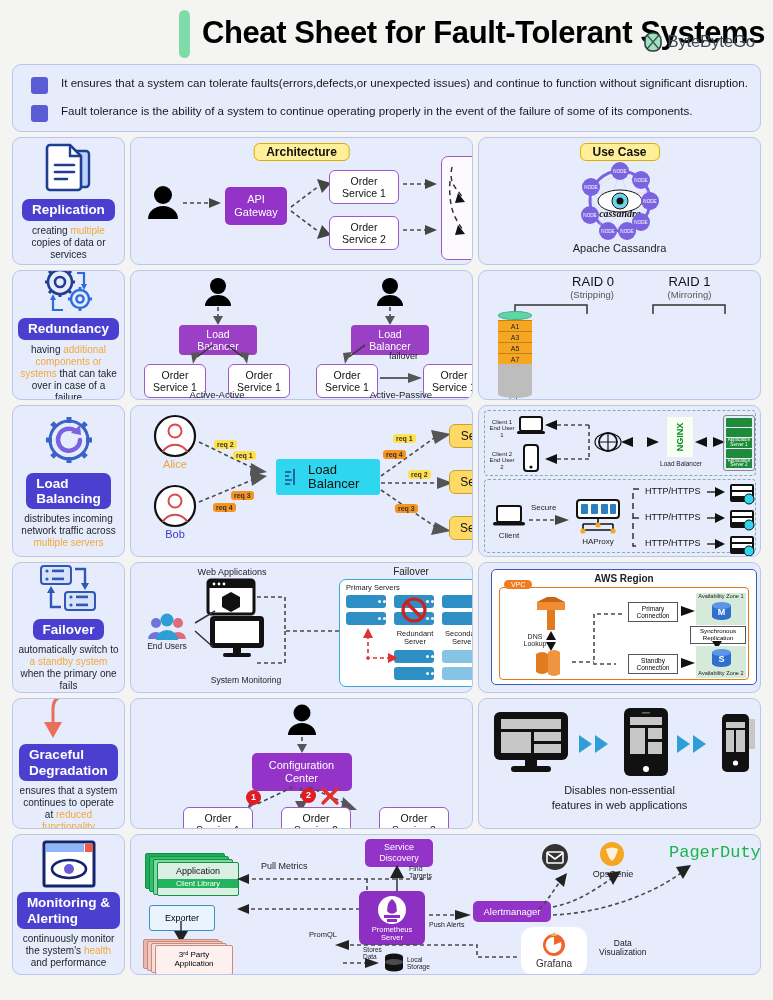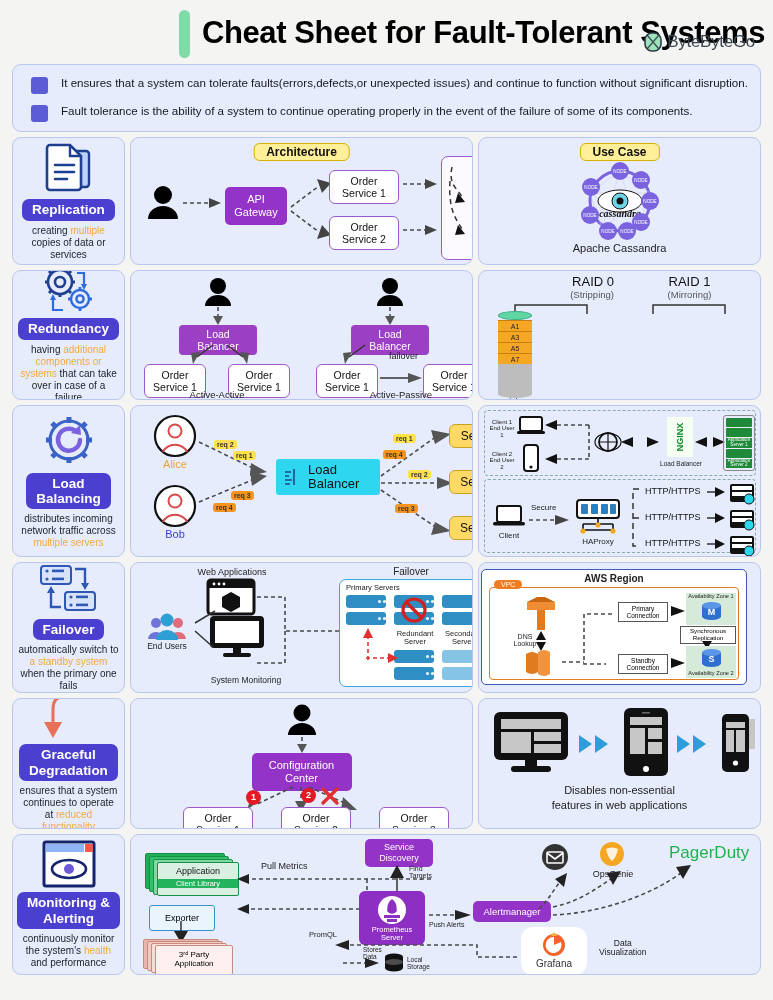--- a/index.html
+++ b/index.html
@@ -30,21 +30,21 @@
   .intro-txt { font-size:11.6px; color:#15181d; line-height:1.35;}
 
   
   .row { display:flex; gap:5px; margin: 0 4px 5px 4px; }
   .cell { border:1px solid #b9c6ee; border-radius:9px; background:#e7ecfc; position:relative; overflow:hidden;}
   .c-label { width:113px; flex:0 0 113px; display:flex; flex-direction:column; align-items:center; justify-content:center; padding:4px 2px;}
   .c-mid   { flex:1 1 auto; }
   .c-right { width:283px; flex:0 0 283px;}
 
   .lbl-pill { background:#4b3fcf; color:#fff; font-size:13.5px; font-weight:bold; border-radius:7px;
-              padding:3px 10px; text-align:center; line-height:1.12; margin-top:4px;}
+              padding:3px 10px; text-align:left; line-height:1.12; margin-top:4px;}
   .lbl-desc { font-size:10px; color:#1b2027; text-align:center; line-height:1.2; margin-top:4px; padding:0 3px;}
   .hl { color:#f2a93b; }
 
   .tagchip { background:#ffef99; border:1.6px solid #d6b100; border-radius:6px; color:#111;
              font-size:12px; font-weight:bold; padding:1px 12px; display:inline-block;}
 
   
   .svcbox { background:#fff; border:1.5px solid #9b59c9; border-radius:6px; font-size:10.5px;
             color:#111; text-align:center; line-height:1.15; padding:4px 6px;}
   .purpbox { background:#9b3fc4; color:#fff; font-size:10.5px; text-align:center; border-radius:4px;
@@ -632,21 +632,21 @@
         <svg class="abs" style="left:20px; top:46px" width="40" height="38">
           <path class="dashr" d="M8 34 L8 8"></path>
             <path d="M3 12 L8 2 L13 12 z" fill="#e03030"></path>
           <path class="dashr" d="M6 32 L28 32"></path>
             <path d="M28 27 L38 32 L28 37 z" fill="#e03030"></path>
         </svg>
       </div>
     </div>
 
     <div class="cell c-right">
-      <div class="abs" style="left:2px; top:6px; width:266px; height:116px; border:1.6px solid #3b5bb5; border-radius:5px; background:#fff;">
+      <div class="abs" style="left:12px; top:6px; width:266px; height:116px; border:1.6px solid #3b5bb5; border-radius:5px; background:#fff;">
         <div class="abs center-x cap" style="top:3px; font-size:10px; font-weight:bold">AWS Region</div>
         <div class="abs" style="left:7px; top:17px; width:250px; height:93px; border:1.4px solid #e07b1f; border-radius:4px;">
           <div class="abs" style="left:4px; top:-8px; background:#f07c22; color:#fff; font-size:7px; border-radius:7px; padding:1px 7px;">VPC</div>
           <svg class="abs" style="left:34px; top:6px" width="34" height="38" viewBox="0 0 34 38">
             <rect x="13" y="4" width="8" height="32" fill="#e07b1f"></rect>
               <rect x="3" y="8" width="28" height="8" fill="#f08c33"></rect>
             <path d="M3 8 l10 -5 l8 0 l10 5 z" fill="#c96612"></path>
           </svg>
           <div class="abs cap-xs" style="left:8px; top:45px; width:54px; font-size:7px; white-space:pre-line">DNS
 Lookup</div>
@@ -888,21 +888,21 @@
         <rect x="6" y="9" width="16" height="11" rx="1" fill="none" stroke="#fff" stroke-width="1.6"></rect>
         <path d="M6 10 L14 16 L22 10" fill="none" stroke="#fff" stroke-width="1.6"></path>
       </svg>
 
       <svg class="abs" style="left:468px; top:6px" width="26" height="26" viewBox="0 0 26 26">
         <circle cx="13" cy="13" r="12" fill="#f5a623"></circle>
         <path d="M7 8 q6 -3 12 0 q-2 9 -6 12 q-4 -3 -6 -12 z" fill="#fff" opacity="0.85"></path>
       </svg>
       <div class="abs cap" style="left:452px; top:34px; width:60px; font-size:9px">OpsGenie</div>
 
-      <div class="abs" style="left:538px; top:8px; font-size:17px; color:#1eb34e; font-family:Liberation Sans, sans-serif;">PagerDuty</div>
+      <div class="abs" style="left:538px; top:8px; font-size:17px; color:#1eb34e; font-family:Liberation Mono, monospace;">PagerDuty</div>
 
       <svg class="abs" style="left:340px; top:14px" width="250" height="64">
         <path class="dash" d="M68 60 C78 50 82 42 88 34"></path>
           <path d="M84 30 L96 24 L93 38 z" fill="#222"></path>
         <path class="dash" d="M82 58 C110 52 124 40 140 30"></path>
           <path d="M136 24 L150 22 L142 36 z" fill="#222"></path>
         <path class="dash" d="M82 66 C130 64 180 46 210 24"></path>
           <path d="M205 18 L220 16 L212 30 z" fill="#222"></path>
       </svg>
 

